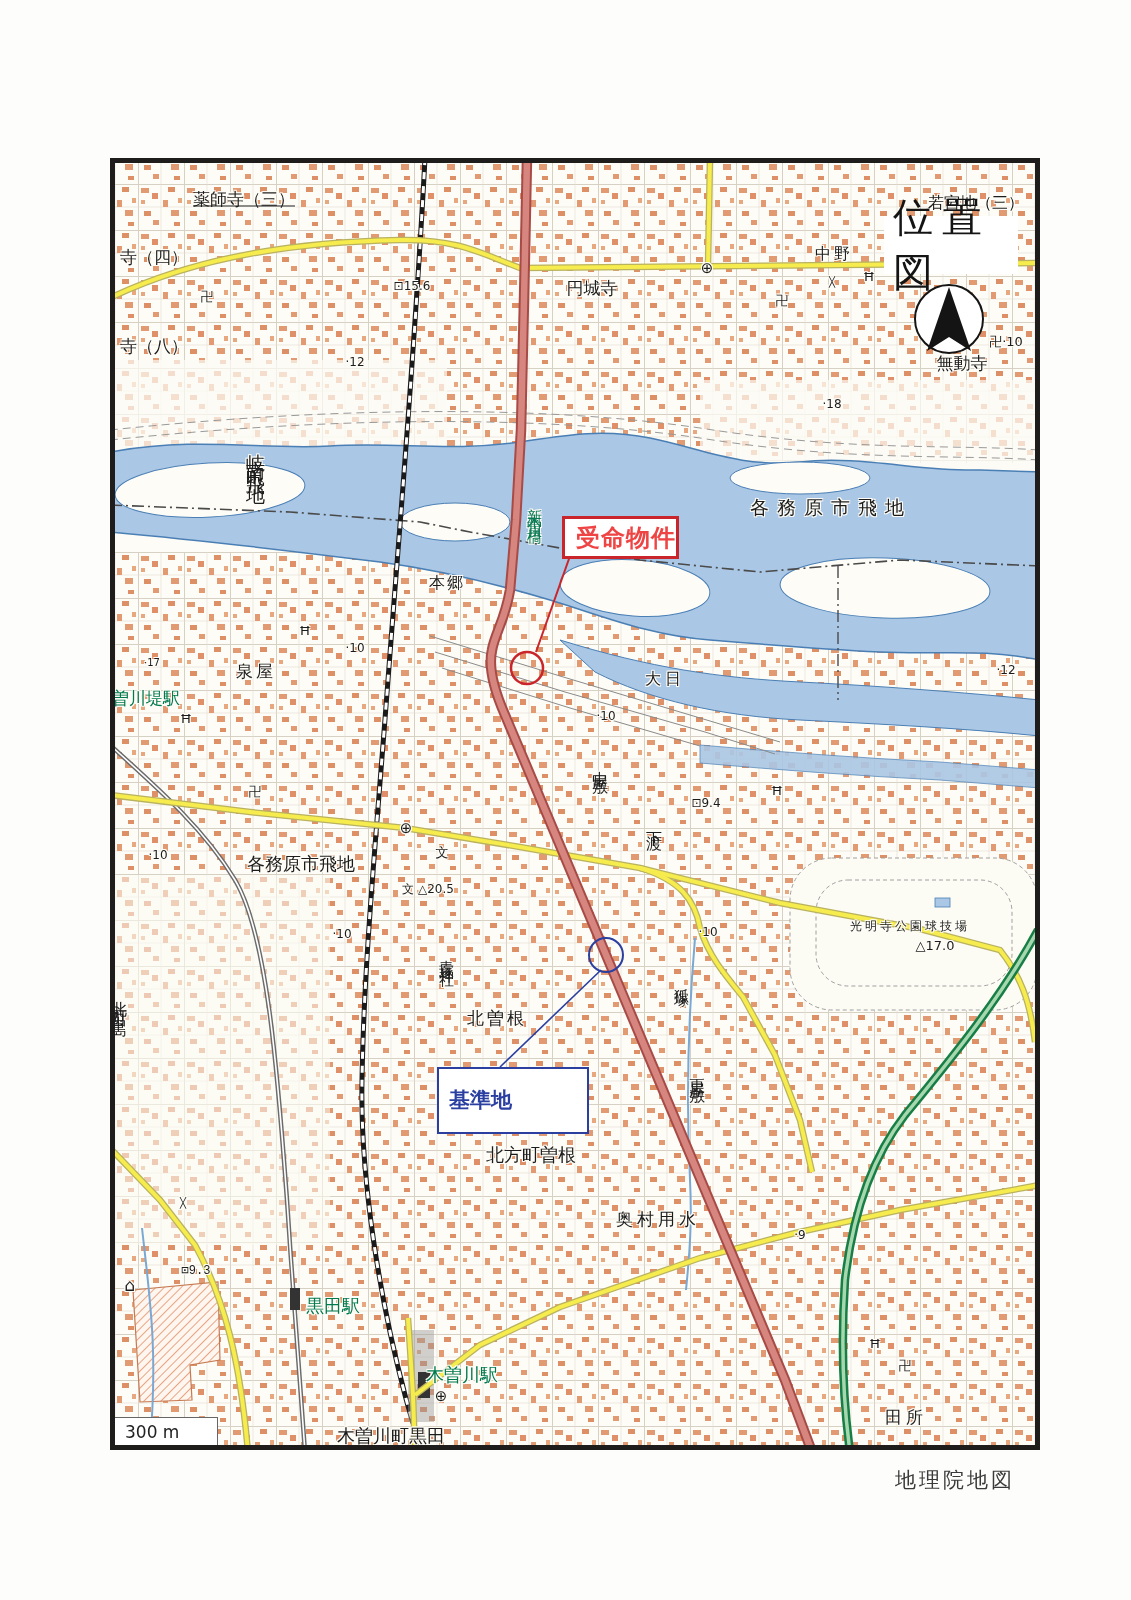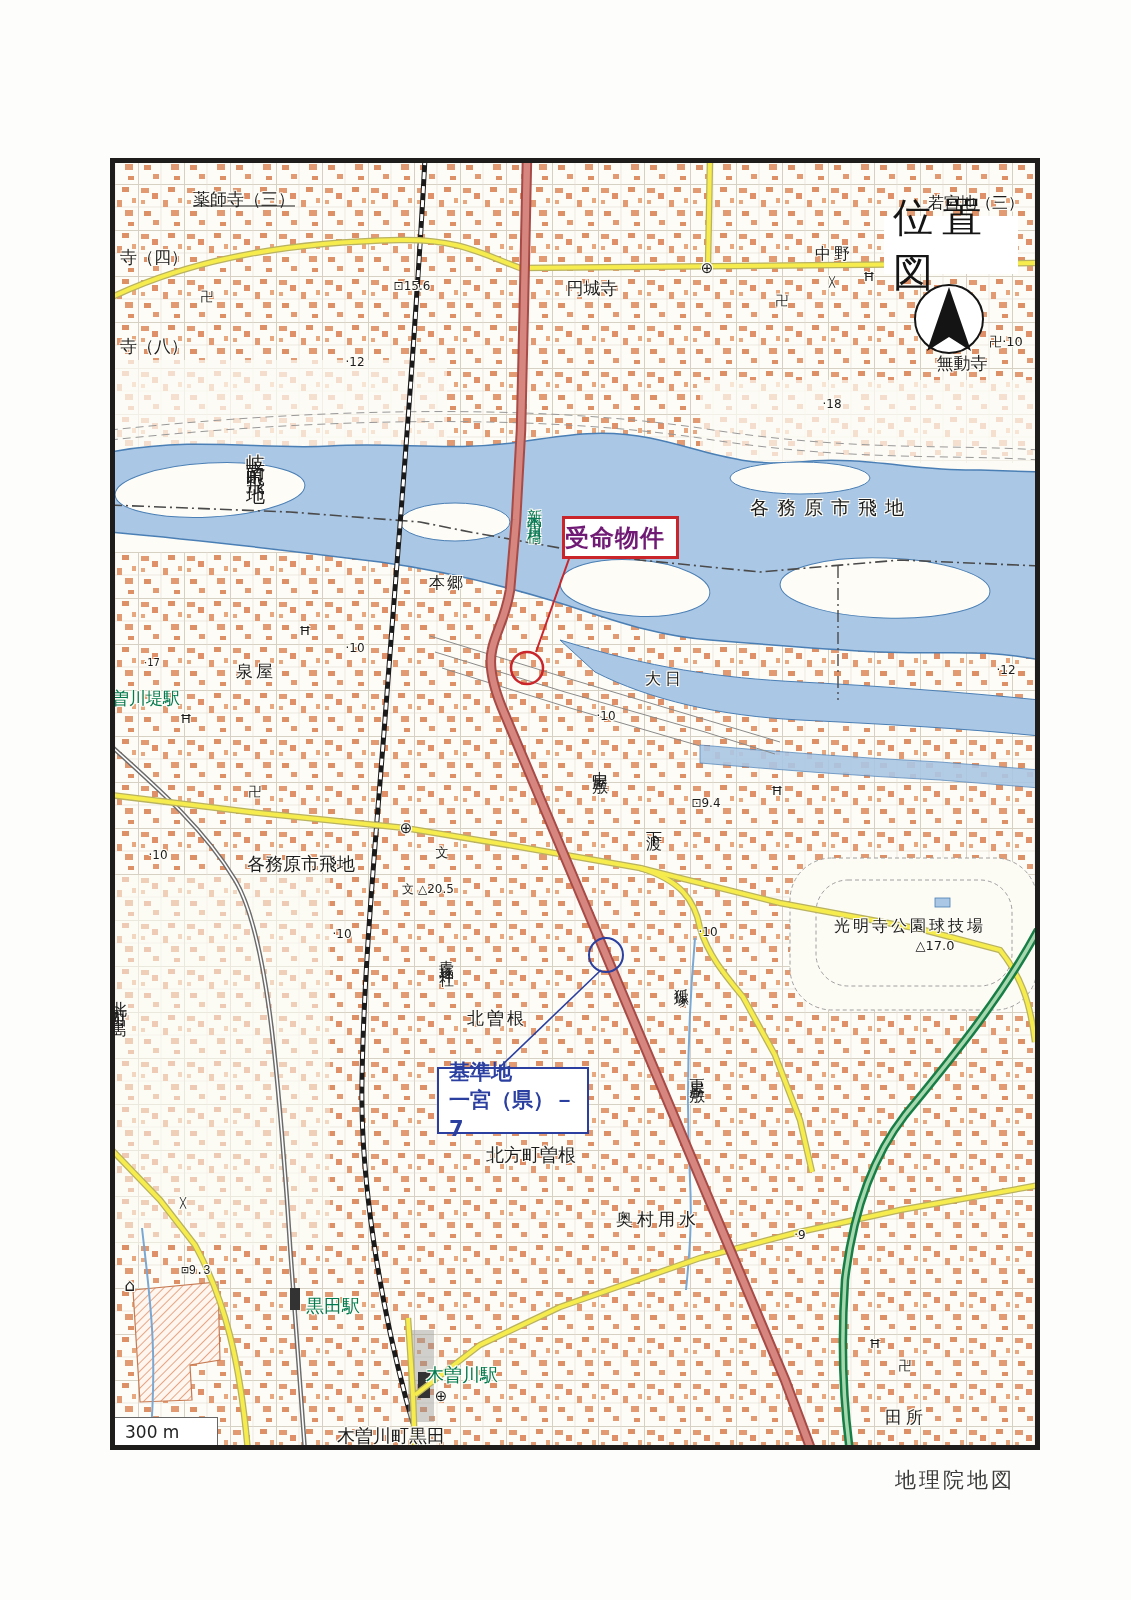--- a/index.html
+++ b/index.html
@@ -11,22 +11,22 @@
   .labels-layer{position:absolute;left:0;top:0;width:100%;height:100%;}
   .map-label{position:absolute;transform:translate(-50%,-50%);white-space:nowrap;color:#1c1c1c;
              line-height:1;z-index:5;
              text-shadow:-1px -1px 0 #fdfcf6,1px -1px 0 #fdfcf6,-1px 1px 0 #fdfcf6,1px 1px 0 #fdfcf6,0 1px 0 #fdfcf6,0 -1px 0 #fdfcf6;}
   .map-label.vertical{writing-mode:vertical-rl;text-orientation:upright;}
   .title-box{position:absolute;left:769px;top:53px;width:134px;height:58px;background:#ffffff;
              display:flex;align-items:center;justify-content:center;z-index:6;
              font-family:"DejaVu Serif","Liberation Serif",serif;
              font-size:40px;letter-spacing:9px;color:#141414;padding-left:9px;box-sizing:border-box;}
   .subject-box{position:absolute;left:447px;top:353px;width:117px;height:43px;background:#ffffff;
-               border:3px solid #c9252a;box-sizing:border-box;display:flex;align-items:center;justify-content:flex-start;
-               font-size:24px;font-weight:600;color:#701a75;letter-spacing:1px;z-index:7;}
+               border:3px solid #c9252a;box-sizing:border-box;display:flex;align-items:center;justify-content:flex-end;
+               font-size:24px;font-weight:600;color:#ef4444;letter-spacing:1px;z-index:7;}
   .benchmark-box{position:absolute;left:322px;top:904px;width:152px;height:67px;background:#ffffff;
                border:2px solid #2a3fa0;box-sizing:border-box;display:flex;flex-direction:column;justify-content:center;
                padding:4px 10px;font-size:21px;font-weight:600;color:#2a3fa0;line-height:1.35;z-index:7;}
   .scale-box{position:absolute;left:0px;top:1254px;width:103px;height:28px;background:#ffffff;
              border:1px solid #666;border-left:none;border-bottom:none;display:flex;align-items:center;
              padding-left:10px;box-sizing:border-box;font-size:17px;color:#222;z-index:7;}
   .credit{position:absolute;left:895px;top:1466px;font-size:21px;color:#3a3a3a;letter-spacing:3px;
           font-family:"DejaVu Serif","Liberation Serif",serif;}
 </style>
 </head>
@@ -163,21 +163,20 @@
     </svg>
 
     <div class="title-box">位置図</div>
 
     <div class="subject-box">
       <span>受命物件</span>
     </div>
 
     <div class="benchmark-box">
       <span>基準地</span>
-      <span>一宮（県）－7</span>
     </div>
 
     <div class="scale-box">
       <span>300 m</span>
     </div>
 
     <div class="labels-layer">
         <div class="map-label" style="left: 129px; top: 36px; font-size: 17px; text-decoration: underline;">薬師寺（三）</div>
         <div class="map-label" style="left: 39px; top: 94px; font-size: 17px;">寺（四）</div>
         <div class="map-label" style="left: 39px; top: 183px; font-size: 17px;">寺（八）</div>
@@ -202,21 +201,21 @@
         <div class="map-label" style="left: 491px; top: 553px; font-size: 12px;">·10</div>
         <div class="map-label vertical" style="left: 485px; top: 601px; font-size: 16px; letter-spacing: 4px;">中屋敷</div>
         <div class="map-label vertical" style="left: 539px; top: 659px; font-size: 16px; letter-spacing: 3px;">下渡</div>
         <div class="map-label" style="left: 591px; top: 640px; font-size: 12px;">⊡9.4</div>
         <div class="map-label" style="left: 43px; top: 692px; font-size: 12px;">·10</div>
         <div class="map-label" style="left: 186px; top: 701px; font-size: 18px;">各務原市飛地</div>
         <div class="map-label" style="left: 327px; top: 689px; font-size: 13px;">文</div>
         <div class="map-label" style="left: 313px; top: 726px; font-size: 12px;">文 △20.5</div>
         <div class="map-label vertical" style="left: 331px; top: 793px; font-size: 15px; letter-spacing: 4px;">青塚神社</div>
         <div class="map-label" style="left: 227px; top: 771px; font-size: 12px;">·10</div>
-        <div class="map-label" style="left: 795px; top: 763px; font-size: 16px; letter-spacing: 3px;">光明寺公園球技場</div>
+        <div class="map-label" style="left: 795px; top: 763px; font-size: 12px; letter-spacing: 3px;">光明寺公園球技場</div>
         <div class="map-label" style="left: 820px; top: 782px; font-size: 13px;">△17.0</div>
         <div class="map-label" style="left: 593px; top: 769px; font-size: 12px;">·10</div>
         <div class="map-label vertical" style="left: 566px; top: 817px; font-size: 15px; letter-spacing: 3px;">狐塚</div>
         <div class="map-label" style="left: 382px; top: 855px; font-size: 17px; letter-spacing: 3px;">北曽根</div>
         <div class="map-label vertical" style="left: 4px; top: 837px; font-size: 16px; letter-spacing: 5px;">北方町中島</div>
         <div class="map-label vertical" style="left: 582px; top: 910px; font-size: 16px; letter-spacing: 5px;">更屋敷</div>
         <div class="map-label" style="left: 416px; top: 992px; font-size: 18px;">北方町曽根</div>
         <div class="map-label" style="left: 543px; top: 1056px; font-size: 17px; letter-spacing: 4px;">奥村用水</div>
         <div class="map-label" style="left: 685px; top: 1072px; font-size: 12px;">·9</div>
         <div class="map-label" style="left: 81px; top: 1108px; font-size: 12px; font-family: Liberation Mono, monospace;">⊡9.3</div>

